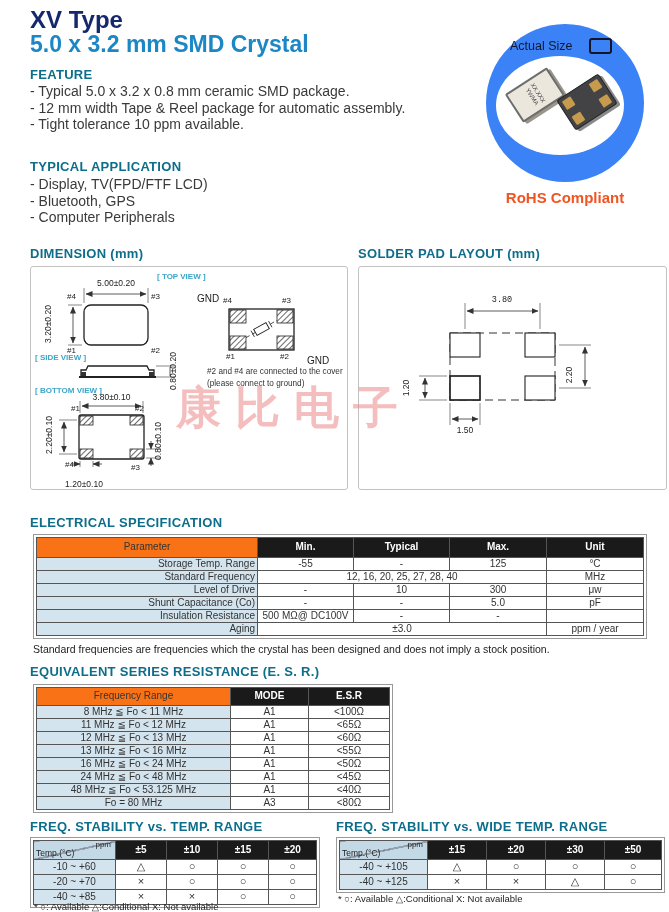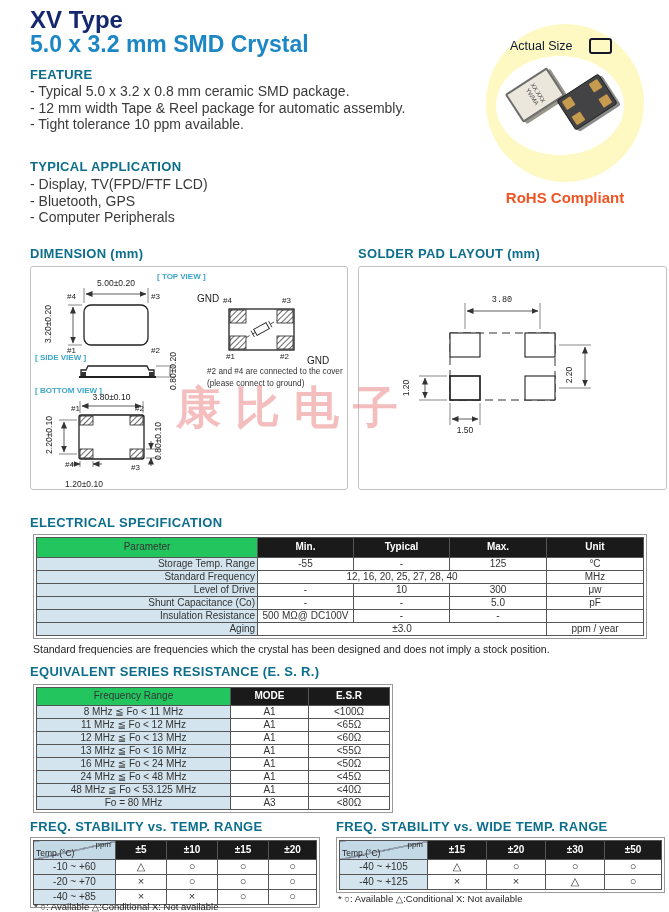--- a/index.html
+++ b/index.html
@@ -6,21 +6,21 @@
   body{
     width:669px;height:912px;position:relative;background:#ffffff;
     font-family:"Liberation Sans", sans-serif;color:#333;overflow:hidden;
   }
   
   .page-title{position:absolute;left:30px;top:6px;font-size:24px;font-weight:bold;color:#15286e;}
   .page-subtitle{position:absolute;left:30px;top:31px;font-size:23px;font-weight:bold;color:#1d87c5;}
   .sec-h{position:absolute;font-size:13px;font-weight:bold;color:#0d6e8c;letter-spacing:.3px;}
   .bullets{position:absolute;font-size:14px;color:#3a3a3a;line-height:16.5px;}
   
-  .badge-circle{position:absolute;left:486px;top:24px;width:158px;height:158px;border-radius:50%;background:#fef9c3;}
+  .badge-circle{position:absolute;left:486px;top:24px;width:158px;height:158px;border-radius:50%;background:#3b82f6;}
   .as-label{position:absolute;left:24px;top:15px;font-size:12.5px;color:#0f1830;}
   .as-rect{position:absolute;left:103px;top:14px;width:19px;height:12px;border:2px solid #15152a;border-radius:3px;background:transparent;}
   .blob{position:absolute;left:10px;top:32px;width:128px;height:99px;background:#fff;border-radius:50%;}
   .chip-light{position:absolute;left:14px;top:22px;width:46px;height:30px;background:#ebe7dc;border:2px solid #6e6e6e;border-radius:2px;transform:rotate(-33deg);box-shadow:2px 3px 0 #9a968c;display:flex;align-items:center;justify-content:center;}
   .mark{transform:rotate(90deg);font-size:6px;line-height:1.15;color:#44404a;text-align:center;white-space:nowrap;}
   .chip-dark{position:absolute;left:66px;top:28px;width:48px;height:34px;background:#434345;border:1px solid #222;border-radius:3px;transform:rotate(-33deg);box-shadow:2px 3px 0 #8a8a8a;}
   .pad{position:absolute;width:10px;height:10px;background:#c79b4e;border-radius:1px;}
   .rohs{position:absolute;left:486px;top:189px;width:158px;text-align:center;font-size:15px;font-weight:bold;color:#f05423;}
   
   .panel{position:absolute;border:1.5px solid #c2c2c2;border-radius:3px;background:#fff;}
@@ -32,21 +32,21 @@
   .gnd{position:absolute;font-size:10px;color:#222;}
   .dnote{position:absolute;font-size:8.2px;color:#333;width:140px;line-height:1.45;}
   
   .watermark{position:absolute;left:176px;top:378px;font-size:45px;font-weight:bold;letter-spacing:14px;color:rgba(233,125,125,0.5);z-index:6;pointer-events:none;white-space:nowrap;font-family:sans-serif;}
   
   .tbox{position:absolute;border:1px solid #999;padding:2px;background:#fff;box-sizing:border-box;}
   table{border-collapse:collapse;width:100%;table-layout:fixed;}
   td,th{border:1px solid #555;font-size:10px;font-weight:normal;text-align:center;padding:0 2px;line-height:1.05;overflow:hidden;white-space:nowrap;}
   .dark{background:#1a1a1a;color:#fff;font-weight:bold;}
   .pcell{background:#d3e4ee;}
-  .phead{background:#22c55e;}
+  .phead{background:#f97316;}
   .left-pad{text-align:right;}
   .spec tr{height:13px;} .spec tr.hd{height:20px;}
   .esr tr{height:13px;} .esr tr.hd{height:18px;}
   .stab tr{height:15px;} .stab tr.hd{height:19px;}
   .stab td{font-size:11px;}
   .stab td.rng{font-size:10px;background:#d3e4ee;}
   .diag{position:relative;background:linear-gradient(to bottom right,rgba(0,0,0,0) 48.5%,#667 48.5%,#667 51.5%,rgba(0,0,0,0) 51.5%),#c3dae6;}
   .diag .ppm{position:absolute;top:0px;right:4px;font-size:8px;color:#222;}
   .diag .tc{position:absolute;bottom:1px;left:2px;font-size:8.5px;color:#222;}
   .note{position:absolute;font-size:10.5px;color:#222;}

